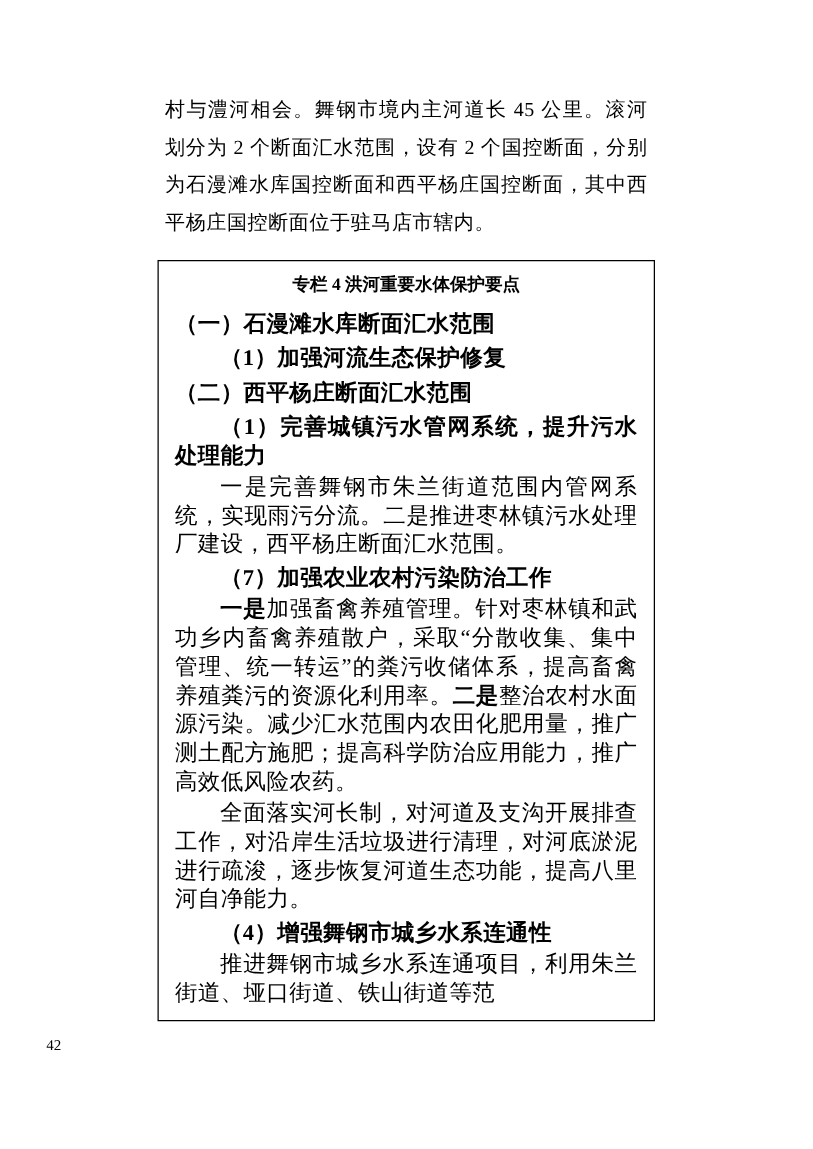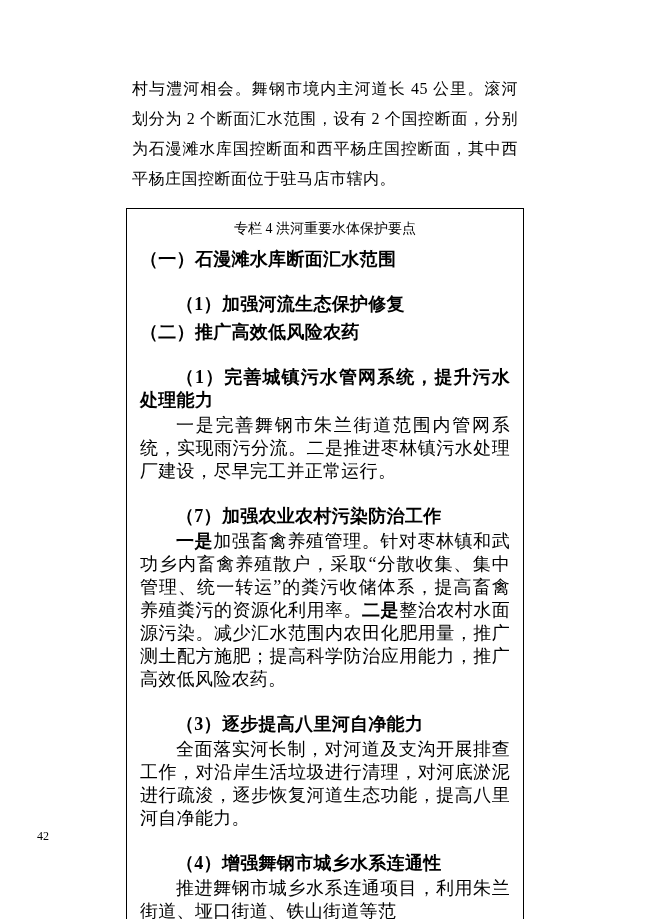--- a/index.html
+++ b/index.html
@@ -27,33 +27,33 @@
     letter-spacing: 0.5px;
   }
   .body-para.indent { text-indent: 2em; }
   .panel {
     border: 1px solid #000000;
     margin: 14px -6px 0 -6px;
     padding: 6px 13px 10px 13px;
   }
   .panel-title {
     text-align: center;
-    font-weight: normal;
+    font-weight: bold;
     font-size: 14px;
     line-height: 28px;
     margin-bottom: 2px;
   }
   .blk {
     font-size: 18px;
     line-height: 23px;
     text-align: justify;
     letter-spacing: 0.3px;
   }
   .blk.h1 { font-weight: bold; margin-top: 5px; }
-  .blk.h2 { font-weight: bold; text-indent: 2em; margin-top: 22px; }
+  .blk.h2 { font-weight: bold; text-indent: 2em; margin-top: 4px; }
   .blk.p  { text-indent: 2em; margin-top: 2px; }
   .blk .bold { font-weight: bold; }
   .page-number {
     position: absolute;
     bottom: 76px;
     left: 0;
     right: 0;
     text-align: left;
     font-size: 12px;
     line-height: 14px;
@@ -64,26 +64,25 @@
 
 <div class="doc-page">
   <div class="content">
     <p class="body-para">村与澧河相会。舞钢市境内主河道长 45 公里。滚河划分为 2 个断面汇水范围，设有 2 个国控断面，分别为石漫滩水库国控断面和西平杨庄国控断面，其中西平杨庄国控断面位于驻马店市辖内。</p>
 
     <div class="panel">
       <div class="panel-title">专栏 4 洪河重要水体保护要点</div>
       <div class="panel-body">
           <div class="blk h1"><span class="bold">（一）石漫滩水库断面汇水范围</span></div>
           <div class="blk h2"><span class="bold">（1）加强河流生态保护修复</span></div>
-          <div class="blk h1"><span class="bold">（二）推广高效低风险农药</span></div>
+          <div class="blk h1"><span class="bold">（二）西平杨庄断面汇水范围</span></div>
           <div class="blk h2"><span class="bold">（1）完善城镇污水管网系统，提升污水处理能力</span></div>
-          <div class="blk p"><span>一是完善舞钢市朱兰街道范围内管网系统，实现雨污分流。二是推进枣林镇污水处理厂建设，尽早完工并正常运行。</span></div>
+          <div class="blk p"><span>一是完善舞钢市朱兰街道范围内管网系统，实现雨污分流。二是推进枣林镇污水处理厂建设，西平杨庄断面汇水范围。</span></div>
           <div class="blk h2"><span class="bold">（7）加强农业农村污染防治工作</span></div>
           <div class="blk p"><span class="bold">一是</span><span>加强畜禽养殖管理。针对枣林镇和武功乡内畜禽养殖散户，采取“分散收集、集中管理、统一转运”的粪污收储体系，提高畜禽养殖粪污的资源化利用率。</span><span class="bold">二是</span><span>整治农村水面源污染。减少汇水范围内农田化肥用量，推广测土配方施肥；提高科学防治应用能力，推广高效低风险农药。</span></div>
-          <div class="blk h2"><span class="bold">（3）逐步提高八里河自净能力</span></div>
           <div class="blk p"><span>全面落实河长制，对河道及支沟开展排查工作，对沿岸生活垃圾进行清理，对河底淤泥进行疏浚，逐步恢复河道生态功能，提高八里河自净能力。</span></div>
           <div class="blk h2"><span class="bold">（4）增强舞钢市城乡水系连通性</span></div>
           <div class="blk p"><span>推进舞钢市城乡水系连通项目，利用朱兰街道、垭口街道、铁山街道等范</span></div>
         </div>
     </div>
   </div>
 
   <div class="page-number">42</div>
 </div>
 

